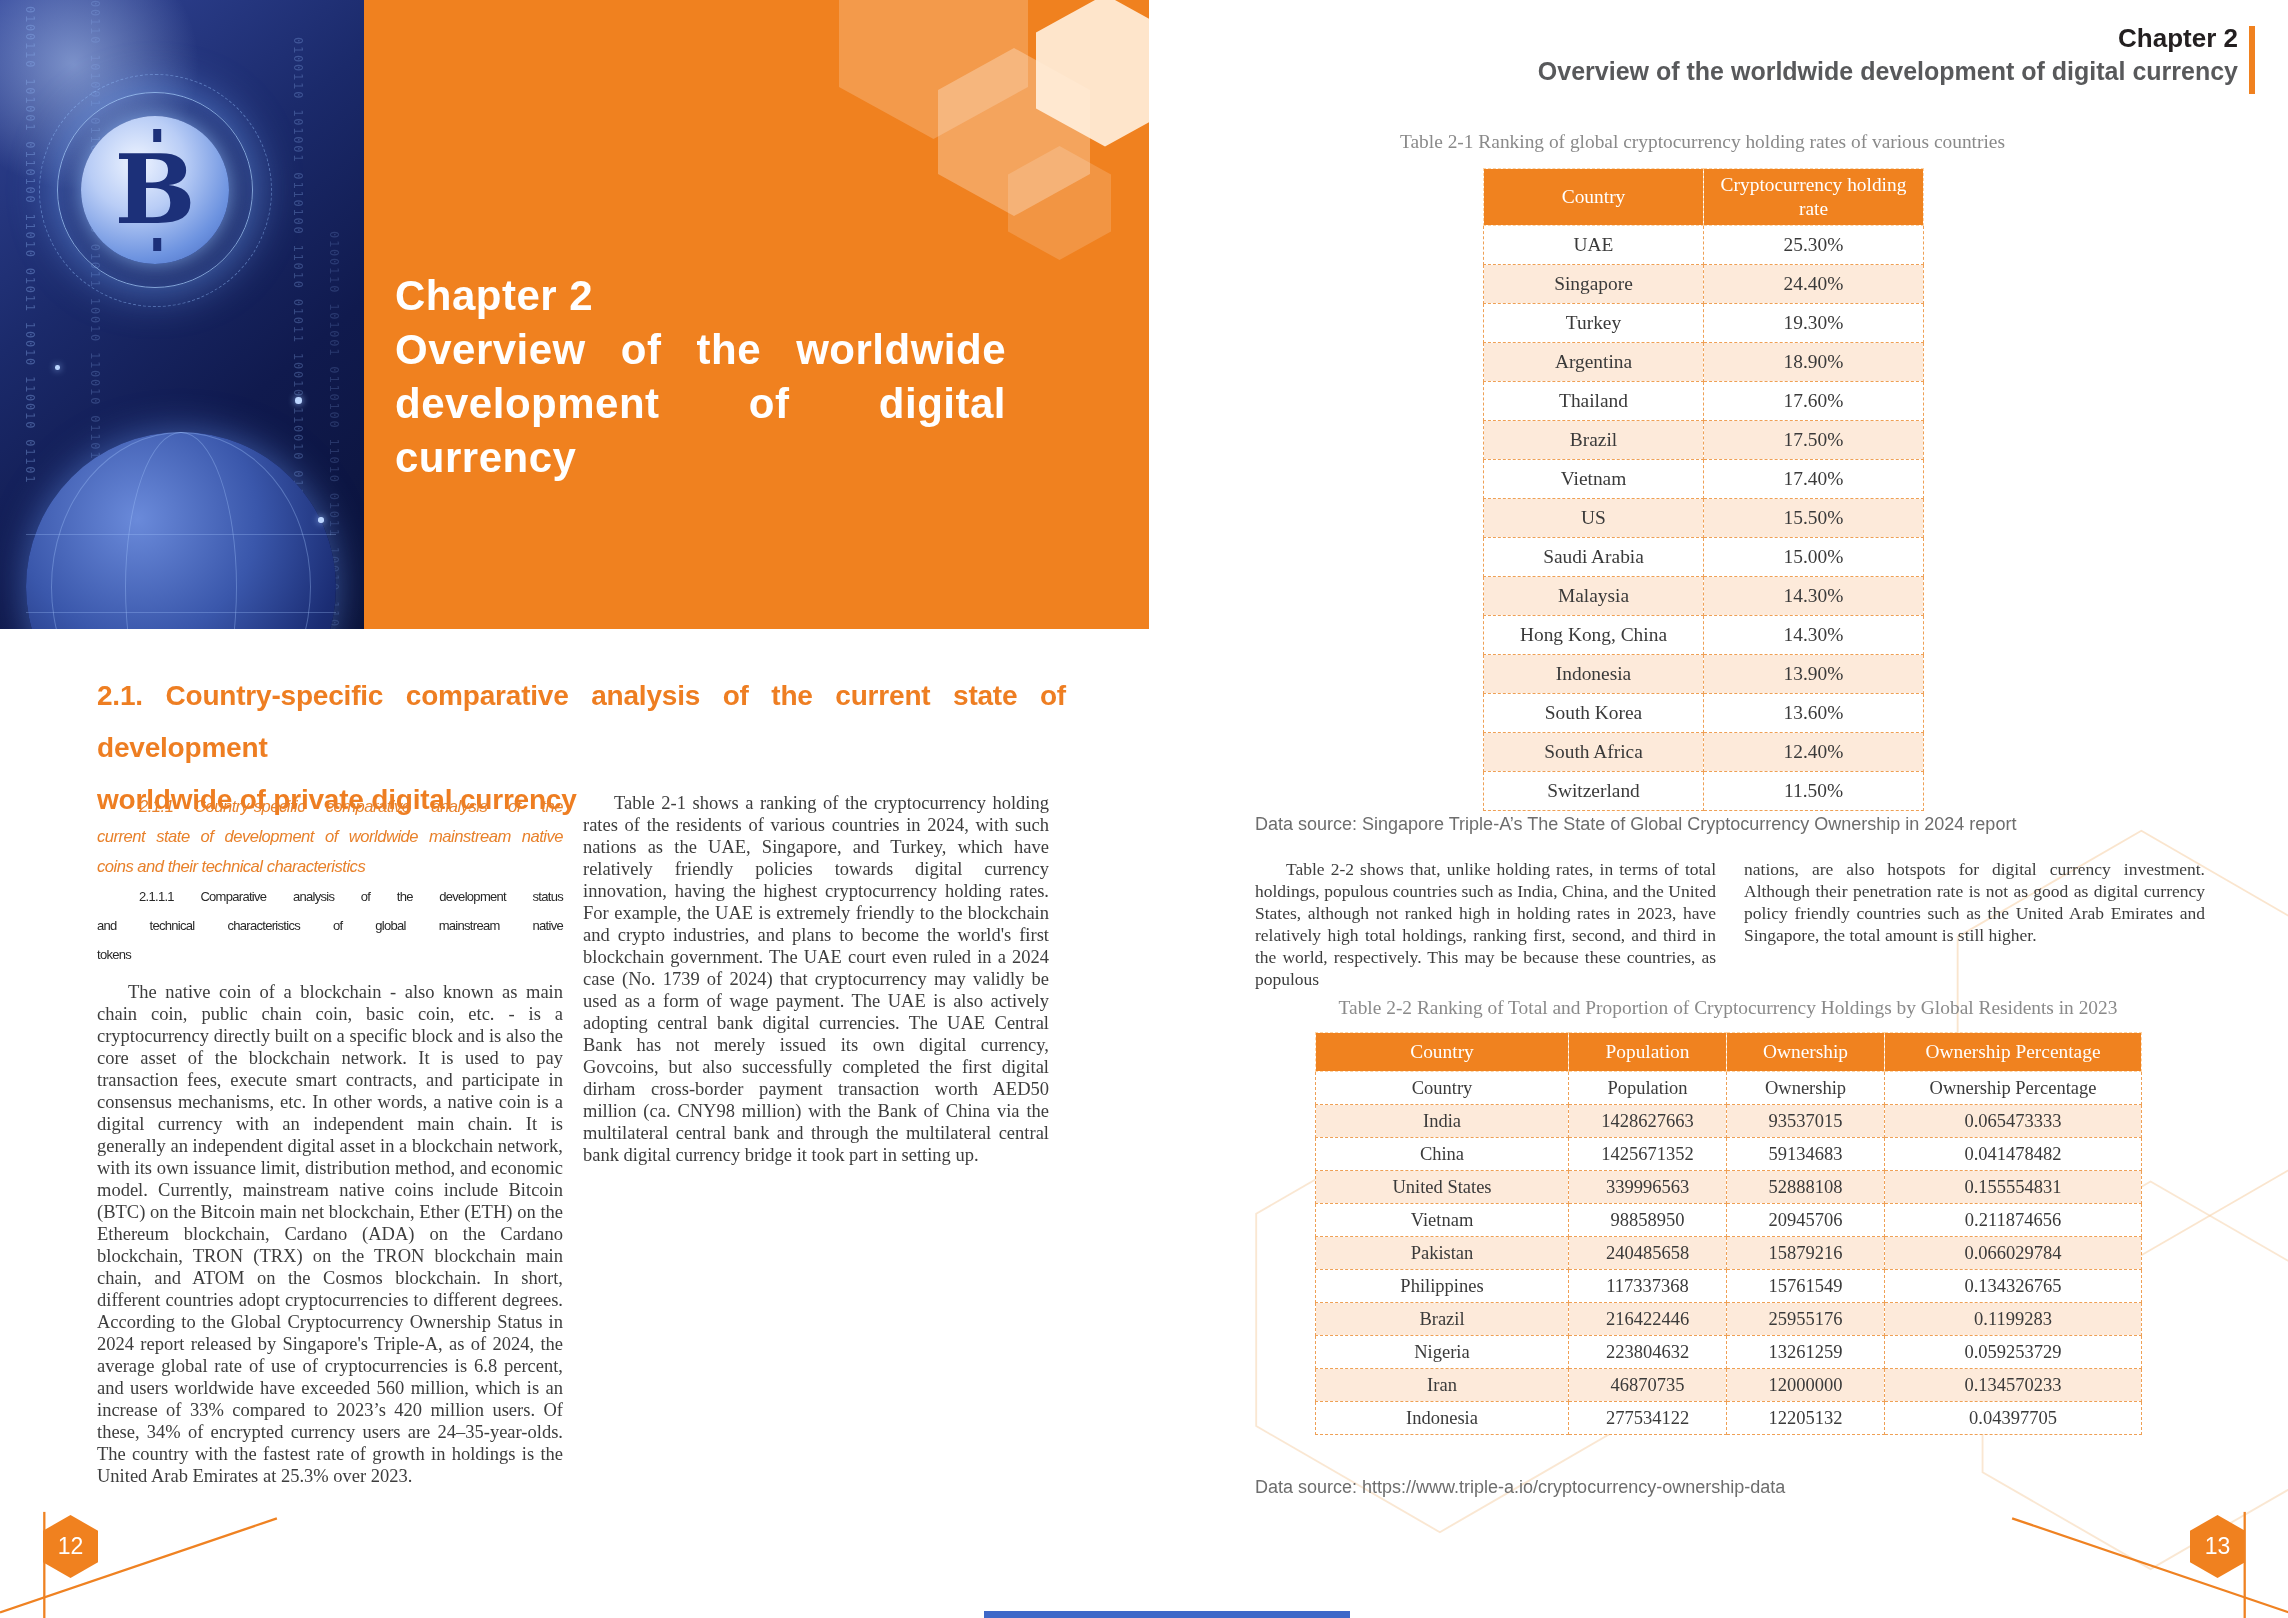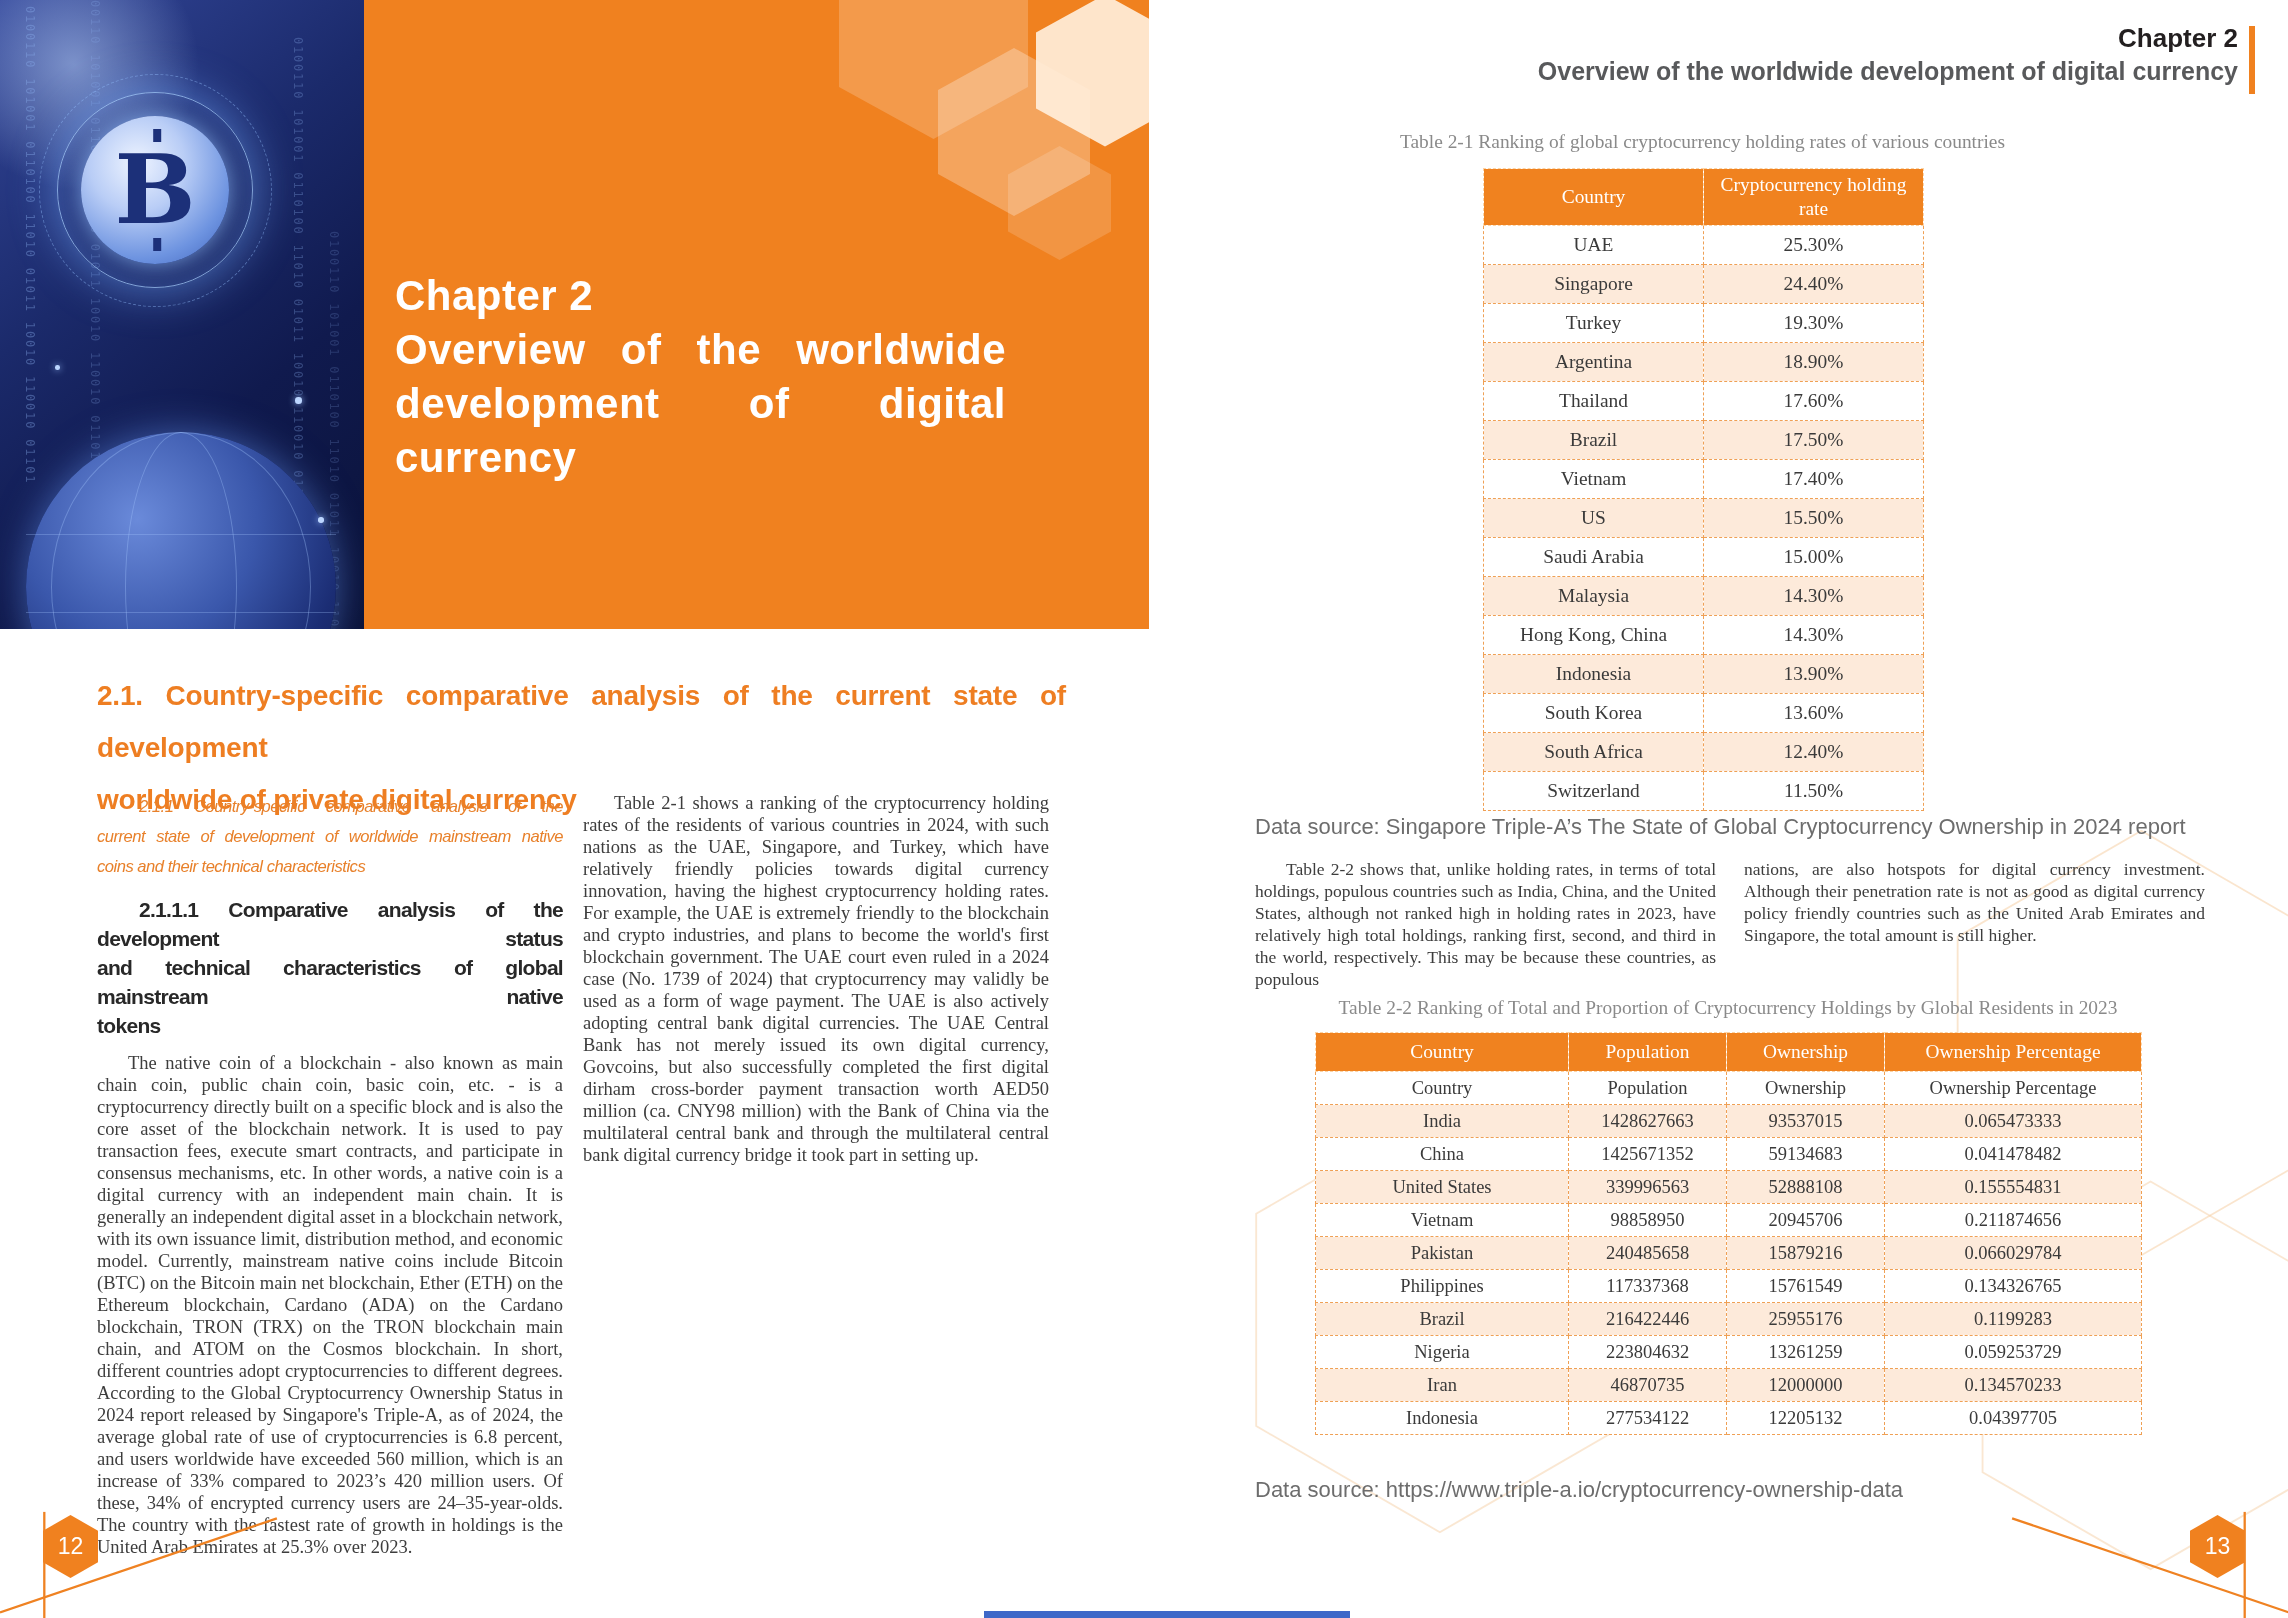--- a/index.html
+++ b/index.html
@@ -88,21 +88,21 @@
   .sec-head .l2 { line-height:52px; }
 
   .colL { position:absolute; left:97px; top:792px; width:466px; }
   .colR { position:absolute; left:583px; top:792px; width:466px; }
 
   .h211 { color:#e8802a; font-style:italic; font-size:16.6px; letter-spacing:-0.5px; }
   .h211 .hl { line-height:30px; }
   .h211 .j { text-align:justify; text-align-last:justify; }
   .h211 .ind { text-indent:42px; }
 
-  .h2111 { margin-top:13px; color:#282828; font-weight:700; font-size:21px; letter-spacing:-0.7px; }
+  .h2111 { color:#282828; font-weight:400; font-size:13px; letter-spacing:-0.7px; }
   .h2111 .hl { line-height:29px; }
   .h2111 .j { text-align:justify; text-align-last:justify; }
   .h2111 .ind { text-indent:42px; }
 
   .body-p {
     font-family:"Liberation Serif", serif; font-size:18.5px; line-height:22px;
     color:#3d3d3d; text-align:justify; text-indent:31px;
   }
   .colL .body-p { margin-top:12px; }
 
@@ -145,21 +145,21 @@
   tbody tr:nth-child(even) td { background:#fdeada; }
 
   .t1 { position:absolute; left:1483px; top:168px; width:439px; }
   .t1 th { height:57px; font-size:19.4px; line-height:24px; }
   .t1 td { height:39px; font-size:19.4px; }
 
   .t2 { position:absolute; left:1315px; top:1032px; width:826px; }
   .t2 th { height:39px; font-size:19.4px; }
   .t2 td { height:33px; font-size:18.5px; }
 
-  .src-line { position:absolute; font-size:22px; color:#6d6d6d; }
+  .src-line { position:absolute; font-size:18px; color:#6d6d6d; }
   .src1 { left:1255px; top:814px; width:1015px; }
   .src2 { left:1255px; top:1477px; width:1015px; }
 
   .bp { position:absolute; width:461px; font-family:Liberation Serif, serif;
         font-size:17.5px; line-height:22px; color:#3d3d3d; text-align:justify; }
   .bp1 { left:1255px; top:858px; text-indent:31px; }
   .bp2 { left:1744px; top:858px; }
 
   .bottom-strip { position:absolute; left:984px; top:1611px; width:366px; height:7.4px; background:#3e68c8; z-index:7; }
 </style>

